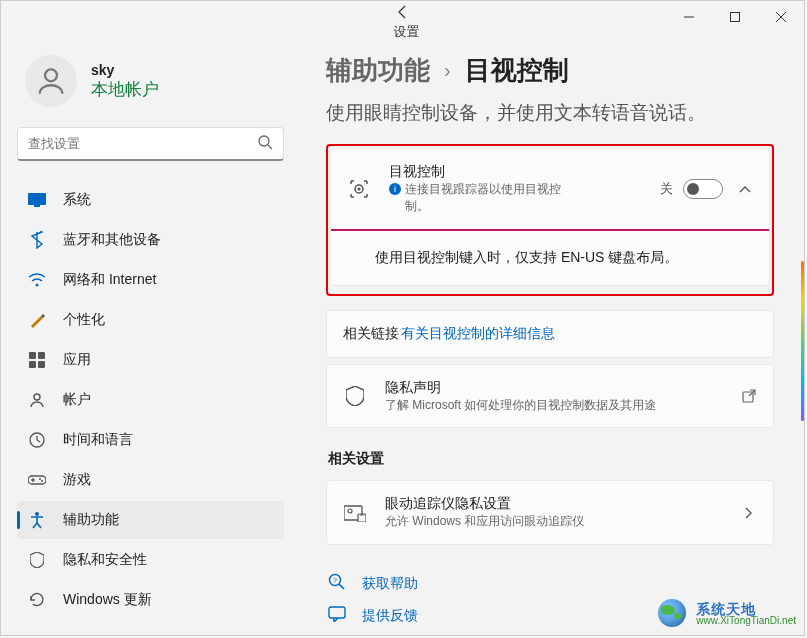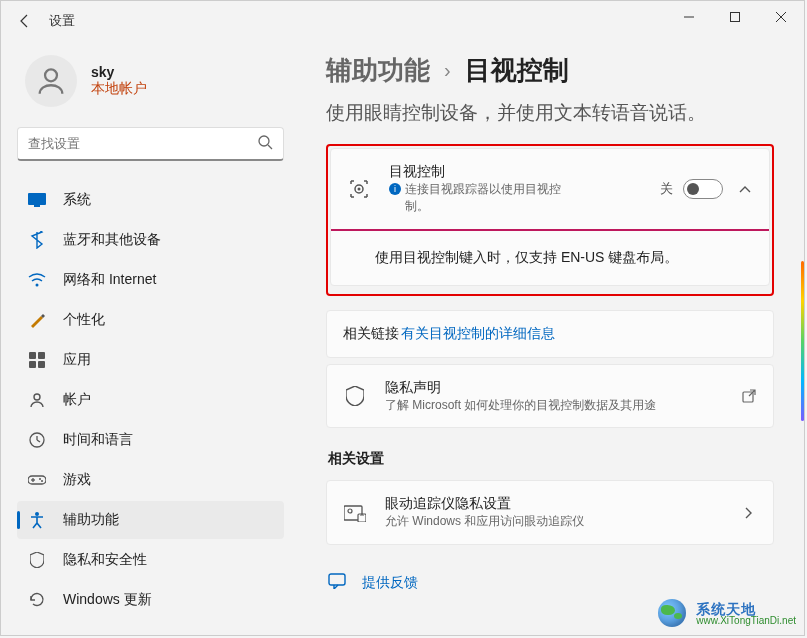--- a/index.html
+++ b/index.html
@@ -1,28 +1,28 @@
 <!DOCTYPE html>
 <html><head>
 <meta charset="utf-8">
 <style>
 * { margin: 0; padding: 0; box-sizing: border-box; font-family: "Segoe UI", "Microsoft YaHei", sans-serif; }
 body { background: #f5f5f5; width: 807px; height: 638px; overflow: hidden; position: relative; }
 .window { background: #f3f3f3; width: 805px; height: 636px; border: 1px solid #ccc; position: relative; }
-.titlebar { height: 40px; display: flex; align-items: center; padding: 0 8px; }
+.titlebar { height: 40px; display: flex; align-items: center; padding: 0 8px; flex-direction: column; }
 .back-btn { width: 32px; height: 32px; display: flex; align-items: center; justify-content: center; cursor: pointer; border-radius: 4px; }
 .titlebar-title { font-size: 13px; margin-left: 8px; color: #333; }
 .window-controls { position: absolute; right: 0; top: 0; display: flex; }
 .win-ctrl { width: 46px; height: 32px; display: flex; align-items: center; justify-content: center; cursor: pointer; }
 .content-wrap { display: flex; height: calc(100% - 40px); }
 .sidebar { width: 295px; padding: 0 12px 0 16px; display: flex; flex-direction: column; }
 .user-block { display: flex; align-items: center; padding: 14px 8px 20px 8px; }
 .avatar { width: 52px; height: 52px; border-radius: 50%; background: #e8e8e8; display: flex; align-items: center; justify-content: center; margin-right: 14px; }
 .user-name { font-size: 14px; font-weight: 600; color: #222; }
-.user-sub { font-size: 14px; color: #c2410c; }
+.user-sub { font-size: 17px; color: #15803d; }
 .search-box { display: flex; align-items: center; background: #fff; border: 1px solid #ddd; border-bottom: 2px solid #888; border-radius: 4px; height: 34px; padding: 0 10px; margin-bottom: 20px; }
 .search-box input { border: none; outline: none; flex: 1; font-size: 13px; background: transparent; }
 .search-icon { color: #666; }
 .nav-list { display: flex; flex-direction: column; gap: 2px; }
 .nav-item { display: flex; align-items: center; height: 38px; padding: 0 10px; border-radius: 4px; cursor: pointer; font-size: 14px; color: #222; position: relative; }
 .nav-item.active { background: #eaeaea; }
 .nav-item.active::before { content: ''; position: absolute; left: 0; top: 10px; bottom: 10px; width: 3px; background: #0067c0; border-radius: 2px; }
 .nav-icon { width: 20px; height: 20px; margin-right: 16px; display: flex; align-items: center; justify-content: center; }
 .main { flex: 1; padding: 12px 30px 0 30px; overflow-y: auto; }
 .breadcrumb { display: flex; align-items: center; gap: 14px; margin-bottom: 12px; }
@@ -317,20 +317,30 @@
             <svg width="8" height="12" viewBox="0 0 8 12">
                 <path d="M1 1 L6 6 L1 11" stroke="#555" stroke-width="1.4" fill="none"></path>
               </svg>
           </div>
         </div>
       </div>
 
       <div class="footer-links">
         <div class="footer-item">
           <span class="footer-icon">
+            <svg width="18" height="18" viewBox="0 0 18 18">
+                <circle cx="7" cy="7" r="5.5" stroke="#0067c0" stroke-width="1.4" fill="none"></circle>
+                <line x1="11" y1="11" x2="16" y2="16" stroke="#0067c0" stroke-width="1.6"></line>
+                <text x="7" y="10" font-size="7" text-anchor="middle" fill="#0067c0">?</text>
+              </svg>
+          </span>
+          <span class="footer-text">获取帮助</span>
+        </div>
+        <div class="footer-item">
+          <span class="footer-icon">
             <svg width="18" height="16" viewBox="0 0 18 16">
                 <rect x="1" y="1" width="16" height="11" rx="2" stroke="#0067c0" stroke-width="1.4" fill="none"></rect>
                 <path d="M6 12 L6 16 L10 12" fill="none" stroke="#0067c0" stroke-width="1.4"></path>
               </svg>
           </span>
           <span class="footer-text">提供反馈</span>
         </div>
       </div>
     </div>
   </div>

